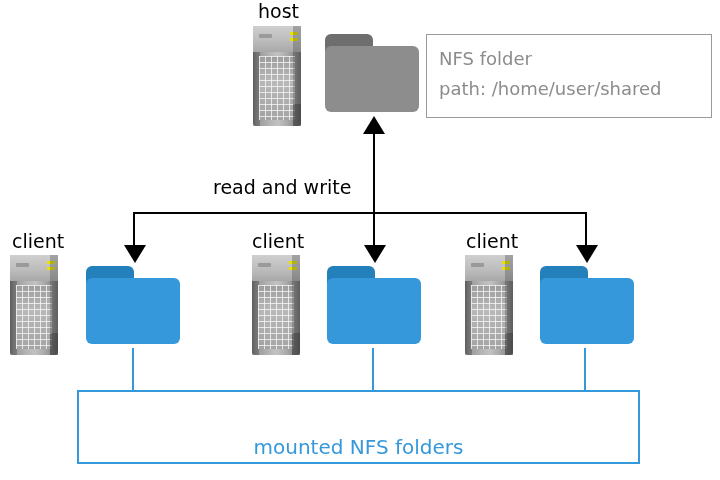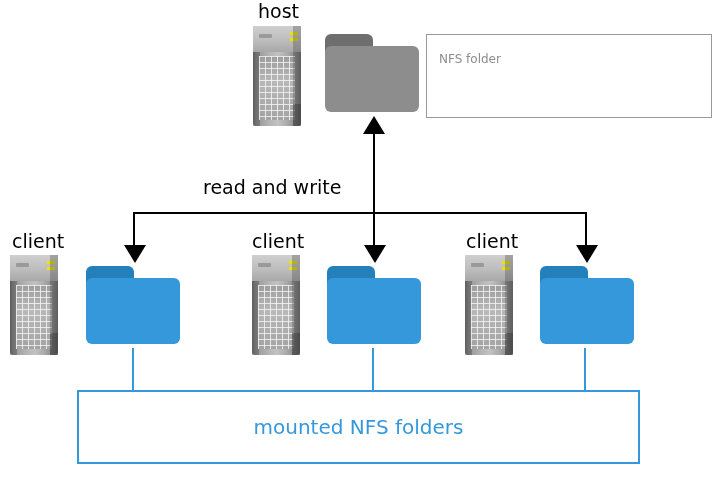--- a/index.html
+++ b/index.html
@@ -132,31 +132,31 @@
     position: absolute;
     box-sizing: border-box;
     background: #ffffff;
   }
   .infobox.gray {
     border: 1px solid #9a9a9a;
     color: #8c8c8c;
     padding: 9px 12px;
   }
   .infobox.gray .line {
-    font-size: 12px;
+    font-size: 18px;
     line-height: 30px;
     white-space: nowrap;
   }
   .infobox.blue {
     border: 2px solid #3498db;
     color: #3498db;
     display: flex;
     flex-direction: column;
     align-items: center;
-    justify-content: center;
+    justify-content: flex-end;
   }
   .infobox.blue .line {
     font-size: 20px;
     line-height: 30px;
     white-space: nowrap;
   }
 
   
   .hline {
     position: absolute;
@@ -207,26 +207,27 @@
     <div class="footshade"></div>
   </div>
 
   <div class="folder gray" style="left:325px; top:34px;">
     <div class="tab"></div>
     <div class="front"></div>
   </div>
 
   <div class="infobox gray" style="left:426px; top:34px; width:286px; height:84px;">
     <div class="line">NFS folder</div>
+    <div class="line">path: /home/user/shared</div>
   </div>
 
   <div class="arrow-up" style="left:363px; top:116px;"></div>
   <div class="vline" style="left:373px; top:132px; height:82px;"></div>
 
-  <div class="edge-label" style="left:203px; top:178px;">read and write</div>
+  <div class="edge-label" style="left:213px; top:178px;">read and write</div>
 
   <div class="hline" style="left:133px; top:212px; width:454px;"></div>
 
   <div class="vline" style="left:133px; top:212px; height:36px;"></div>
   <div class="arrow-down" style="left:124px; top:245px;"></div>
 
   <div class="vline" style="left:373px; top:212px; height:36px;"></div>
   <div class="arrow-down" style="left:364px; top:245px;"></div>
 
   <div class="vline" style="left:585px; top:212px; height:36px;"></div>

